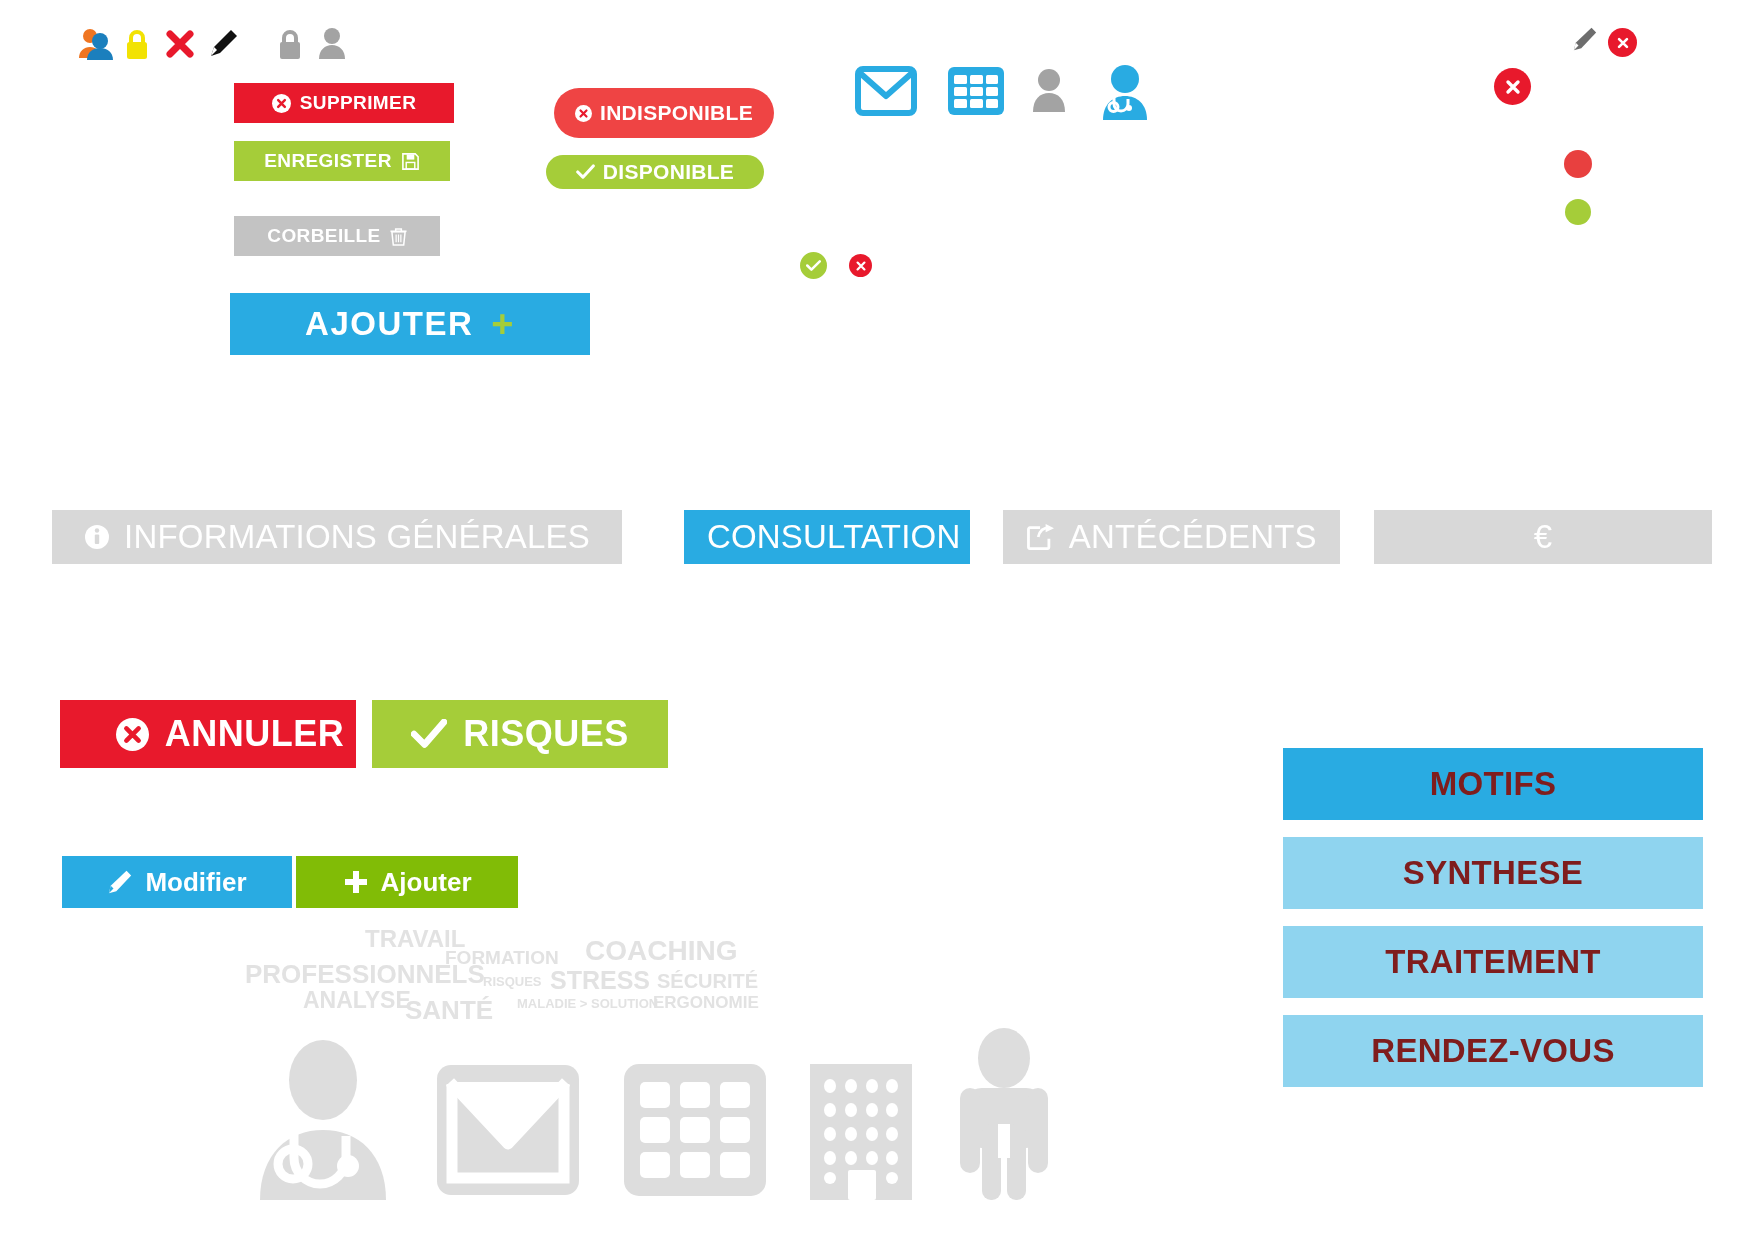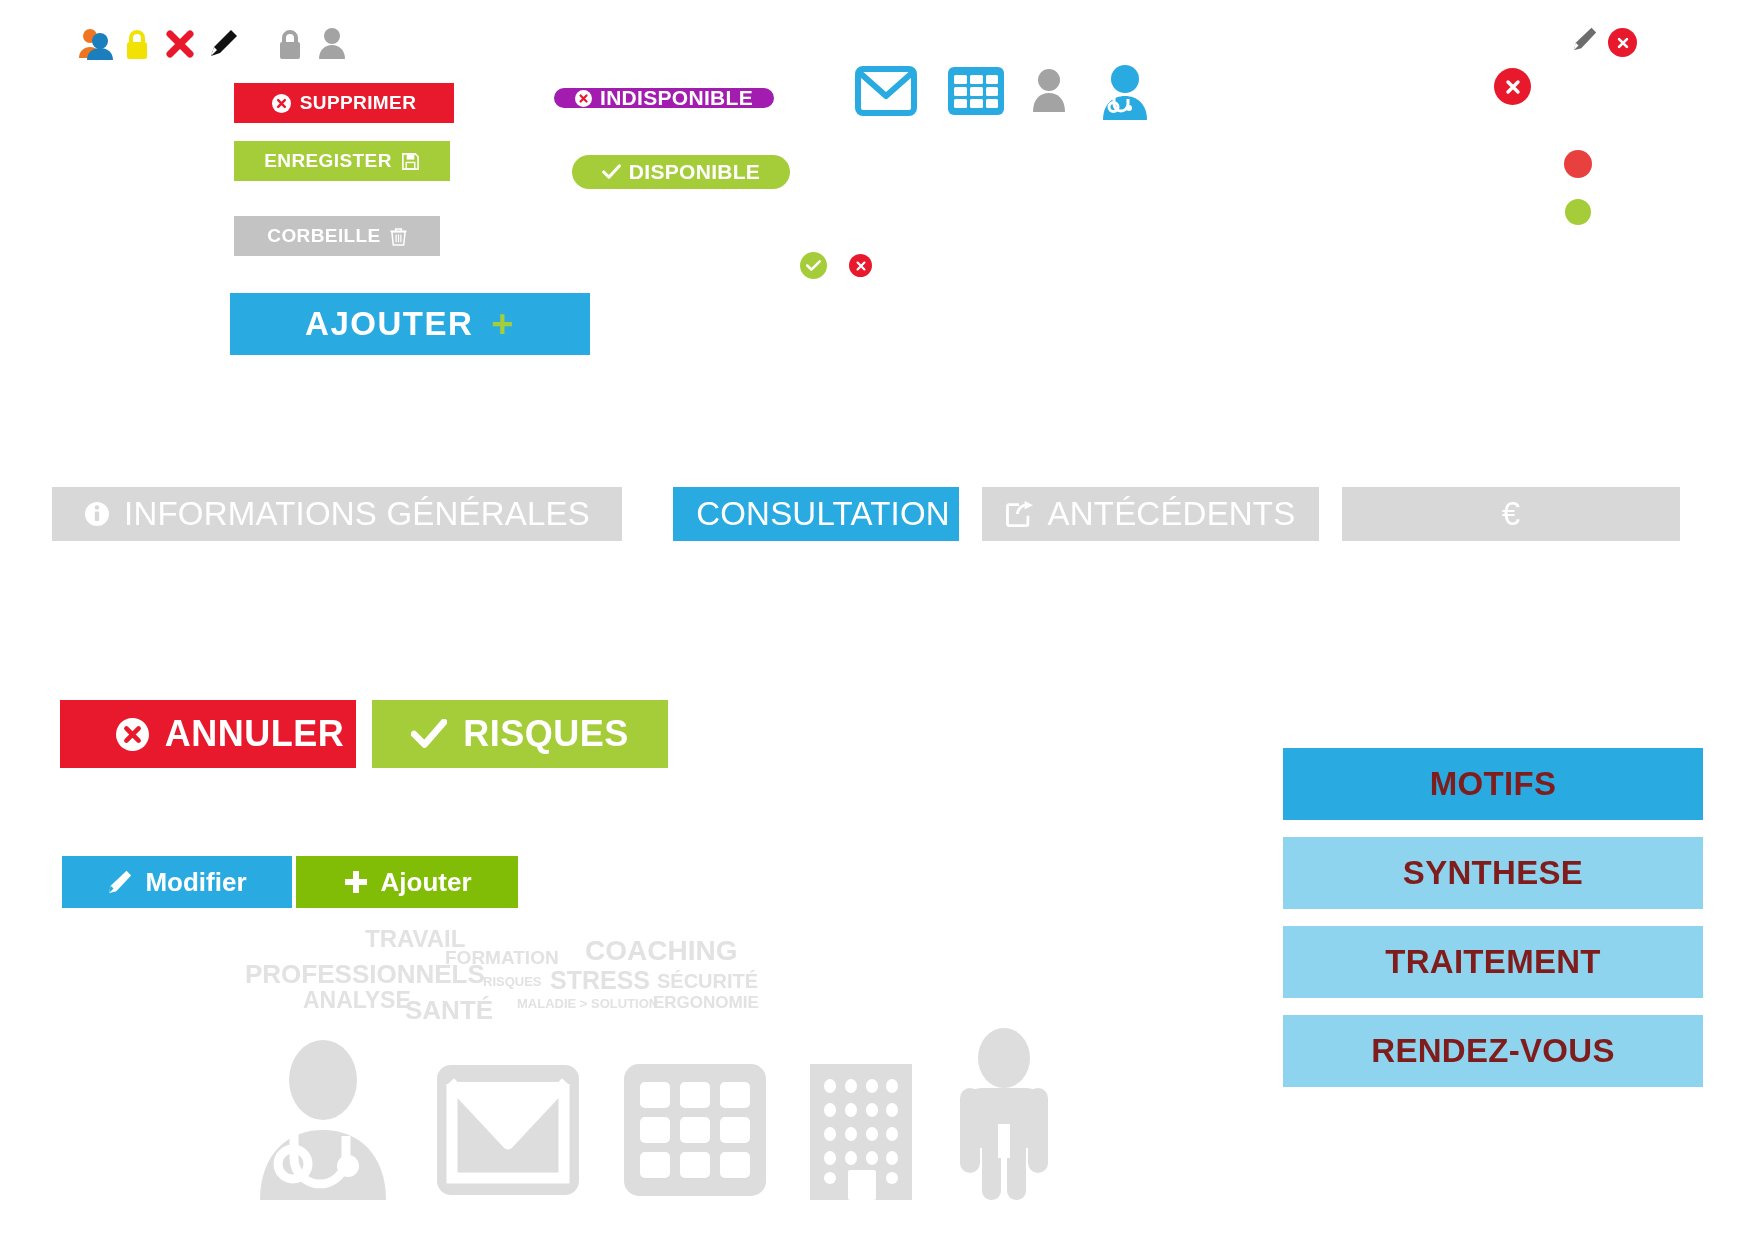--- a/index.html
+++ b/index.html
@@ -40,31 +40,31 @@
     background: #29abe2; font-size: 33px; font-weight: bold; letter-spacing: 1.5px;
   }
   .btn-ajouter-big .plus { color: #a5cd39; margin-left: 18px; font-size: 38px; line-height: 1; }
 
   
   .pill {
     display: flex; align-items: center; justify-content: center;
     color: #fff; border-radius: 999px; cursor: pointer;
     font-size: 21px; font-weight: bold; letter-spacing: .3px;
   }
-  .pill-indisponible { left: 554px; top: 88px; width: 220px; height: 20px; background: #a21caf; }
-  .pill-disponible   { left: 572px; top: 155px; width: 218px; height: 34px; background: #a5cd39; }
+  .pill-indisponible { left: 554px; top: 88px; width: 220px; height: 50px; background: #ef4444; }
+  .pill-disponible   { left: 546px; top: 155px; width: 218px; height: 34px; background: #a5cd39; }
 
   
   .circle-badge {
     border-radius: 50%; display: flex; align-items: center; justify-content: center;
     color: #fff; font-weight: bold;
   }
 
   
-  .tabbar { left: 52px; top: 487px; width: 1660px; height: 54px; display: flex; gap: 23px; }
+  .tabbar { left: 52px; top: 510px; width: 1660px; height: 54px; display: flex; gap: 23px; justify-content: space-between; }
   .tab {
     display: flex; align-items: center; justify-content: center; gap: 14px;
     height: 54px; color: #fff; cursor: pointer;
     font-size: 33px; font-weight: normal; letter-spacing: .2px;
     background: #d8d8d8; padding: 0 18px;
   }
   .tab.active { background: #29abe2; }
   .tab-info { width: 570px; }
   .tab-consult { width: 286px; margin-left: 28px; }
   .tab-antec { width: 337px; }

